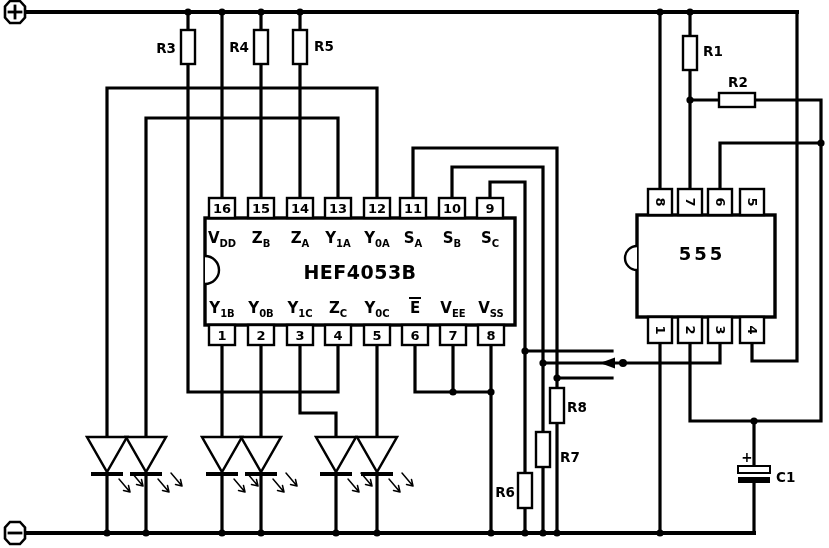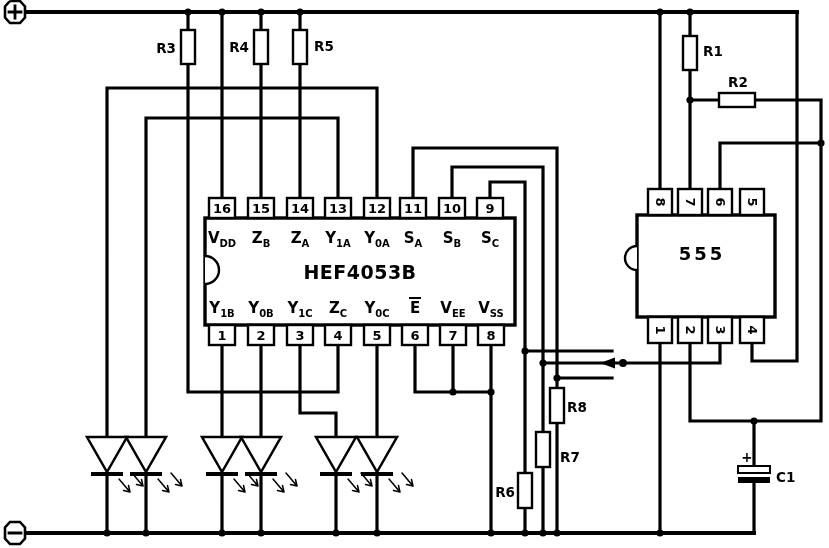--- a/index.html
+++ b/index.html
@@ -1,16 +1,16 @@
 <!DOCTYPE html>
 <html><head>
 <meta charset="utf-8">
 <style>
   html,body{margin:0;padding:0;background:#fff;}
-  #stage{position:relative;width:829px;height:548px;background:#ffffff;overflow:hidden;border-radius:12px;}
+  #stage{position:relative;width:829px;height:548px;background:#ffffff;overflow:hidden;}
   svg{display:block;}
   .wire{fill:none;stroke:#000;stroke-width:3.2;stroke-linecap:square;}
   .rail{stroke-width:4;}
   .dot{fill:#000;stroke:none;}
   .comp{fill:#fff;stroke:#000;stroke-width:2.4;}
   .body{fill:#fff;stroke:#000;stroke-width:3.4;}
   .pinbox{fill:#fff;stroke:#000;stroke-width:2.4;}
   .notch{fill:#fff;stroke:#000;stroke-width:2.4;}
   text{font-family:"DejaVu Sans","Liberation Sans",sans-serif;font-weight:bold;fill:#000;}
   .pnum{font-size:13px;text-anchor:middle;}

